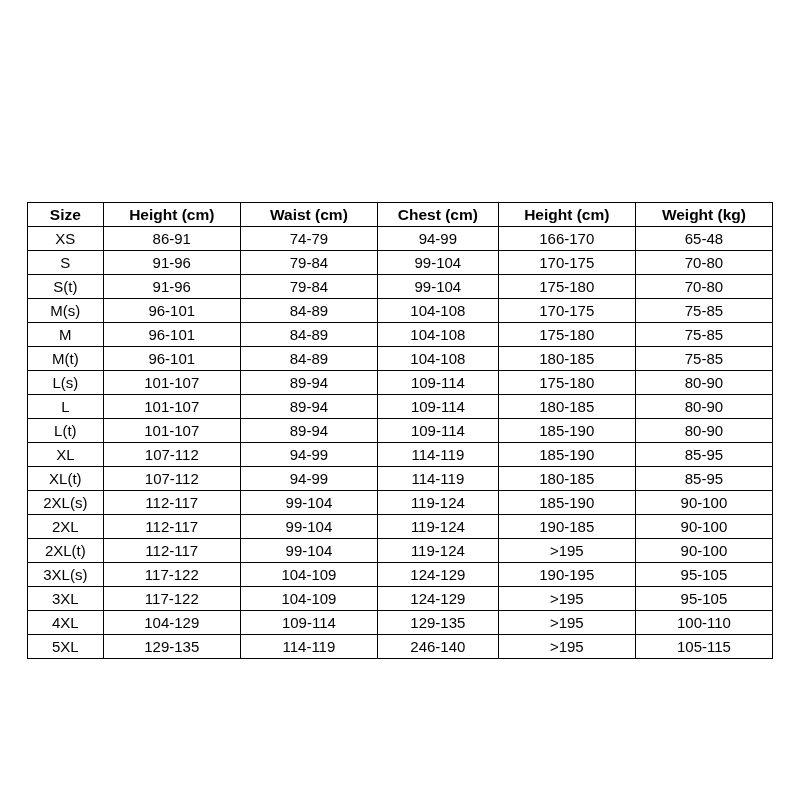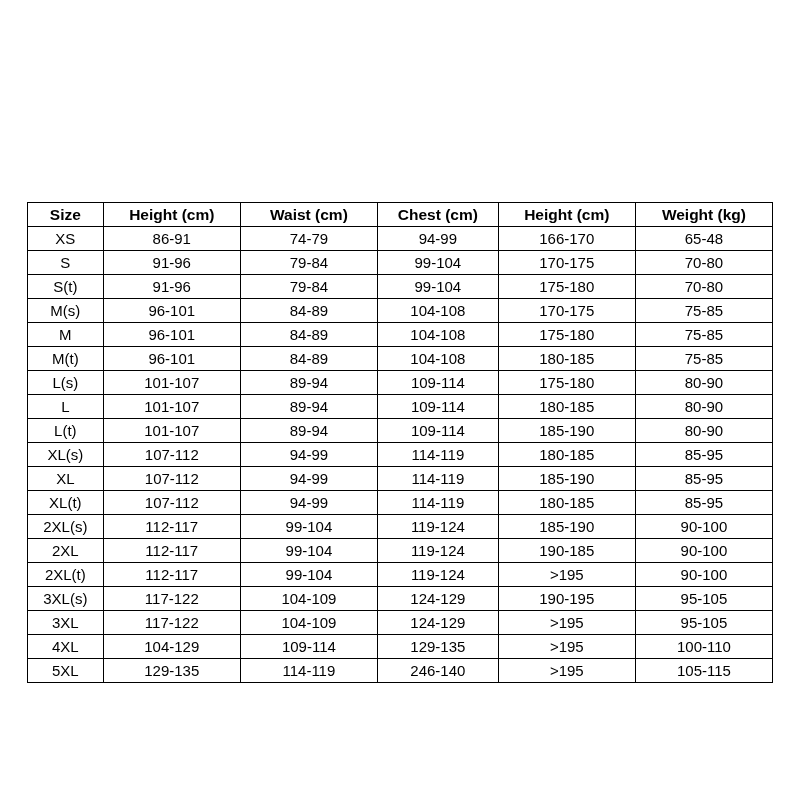--- a/index.html
+++ b/index.html
@@ -147,28 +147,20 @@
           </tr>
           <tr>
             <td>L(t)</td>
             <td>101-107</td>
             <td>89-94</td>
             <td>109-114</td>
             <td>185-190</td>
             <td>80-90</td>
           </tr>
           <tr>
-            <td>XL(s)</td>
-            <td>107-112</td>
-            <td>94-99</td>
-            <td>114-119</td>
-            <td>180-185</td>
-            <td>85-95</td>
-          </tr>
-          <tr>
             <td>XL</td>
             <td>107-112</td>
             <td>94-99</td>
             <td>114-119</td>
             <td>185-190</td>
             <td>85-95</td>
           </tr>
           <tr>
             <td>XL(t)</td>
             <td>107-112</td>

